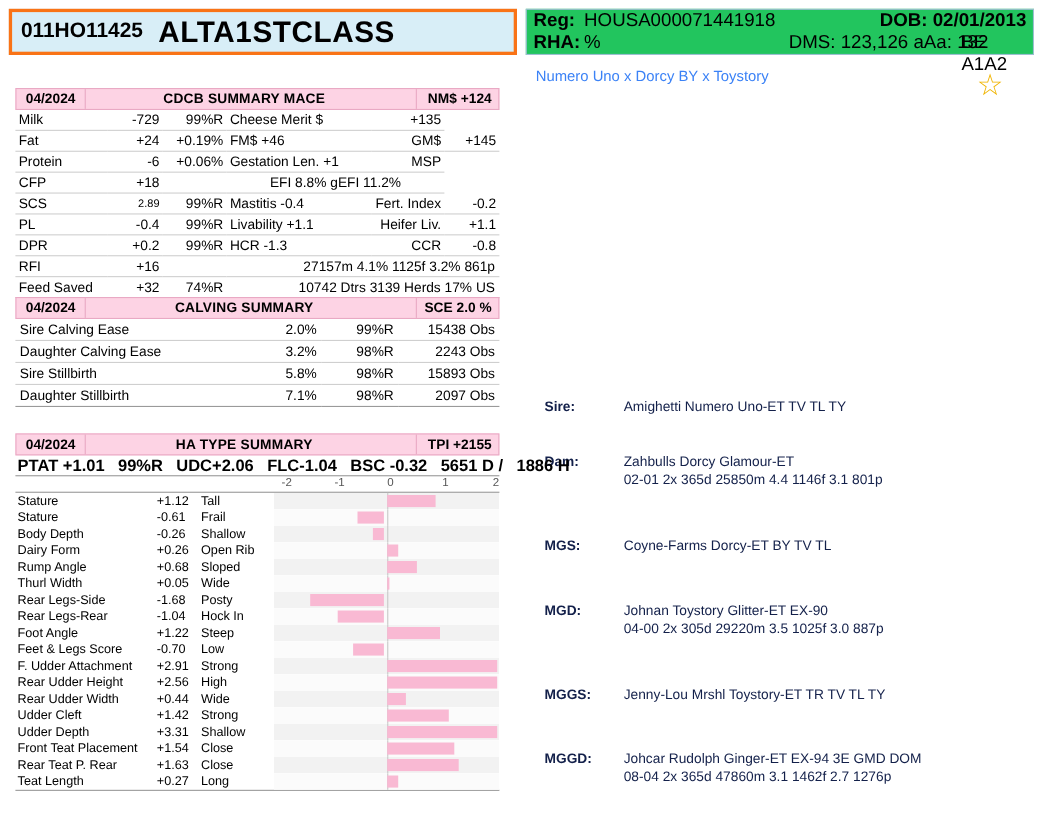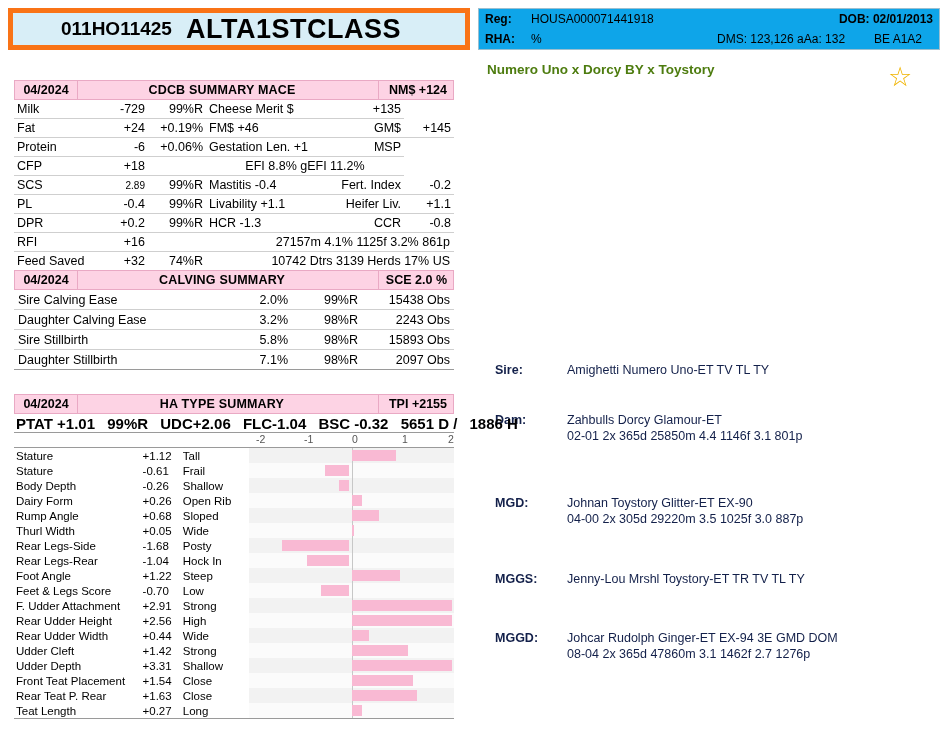--- a/index.html
+++ b/index.html
@@ -21,46 +21,45 @@
     position: absolute;
     left: 0; top: 0;
     width: 948px;
     height: 54px;
   }
   .hdr-left {
     position: absolute;
     left: 8px; top: 8px;
     width: 462px; height: 42px;
     background: #d8eef7;
-    border: 5px solid #f97316;
+    border: 3px solid #f97316;
     box-sizing: border-box;
     display: flex;
     align-items: center;
-    padding-left: 40px;
   }
   .bull-code {
     font-size: 19px;
     font-weight: bold;
     margin-left: 8px;
     letter-spacing: 0px;
   }
   .bull-name {
     font-size: 27px;
     font-weight: bold;
     margin-left: 14px;
     letter-spacing: 0.5px;
   }
   .hdr-right {
     position: absolute;
     left: 478px; top: 8px;
     width: 462px; height: 42px;
-    background: #0ea5e9;
+    background: #22c55e;
     border: 1px solid #9bbfd0;
     box-sizing: border-box;
-    font-size: 12px;
+    font-size: 17px;
   }
   .hdr-row {
     position: relative;
     height: 20px;
     line-height: 20px;
   }
   .hdr-lbl { font-weight: bold; }
   .hdr-c1 { position: absolute; left: 6px; }
   .hdr-c2 { position: absolute; left: 52px; }
   .hdr-c3 { position: absolute; right: 6px; }
@@ -74,22 +73,22 @@
     width: 400px;
   }
   .ped-line1 {
     font-size: 13px;
     color: #2f3e6b;
     letter-spacing: 0.3px;
     margin-bottom: 5px;
   }
   .ped-line2 {
     font-size: 13.5px;
-    font-weight: bold;
-    color: #4d7c0f;
+    font-weight: normal;
+    color: #3b82f6;
   }
   .star {
     position: absolute;
     left: 888px; top: 64px;
     font-size: 27px;
     color: #f0b400;
     line-height: 1;
   }
   .ped-table {
     position: absolute;
@@ -301,20 +300,24 @@
   <div class="ped-row">
     <div class="ped-key">Sire:</div>
     <div class="ped-val">Amighetti Numero Uno-ET TV TL TY</div>
   </div>
   <div class="ped-row">
     <div class="ped-key">Dam:</div>
     <div class="ped-val">Zahbulls Dorcy Glamour-ET</div>
   </div>
   <div class="ped-sub">02-01 2x 365d 25850m 4.4 1146f 3.1 801p</div>
   <div class="gap"></div>
+  <div class="ped-row">
+    <div class="ped-key">MGS:</div>
+    <div class="ped-val">Coyne-Farms Dorcy-ET BY TV TL</div>
+  </div>
   <div class="gap"></div>
   <div class="ped-row">
     <div class="ped-key">MGD:</div>
     <div class="ped-val">Johnan Toystory Glitter-ET EX-90</div>
   </div>
   <div class="ped-sub">04-00 2x 305d 29220m 3.5 1025f 3.0 887p</div>
   <div class="gap"></div>
   <div class="ped-row">
     <div class="ped-key">MGGS:</div>
     <div class="ped-val">Jenny-Lou Mrshl Toystory-ET TR TV TL TY</div>

